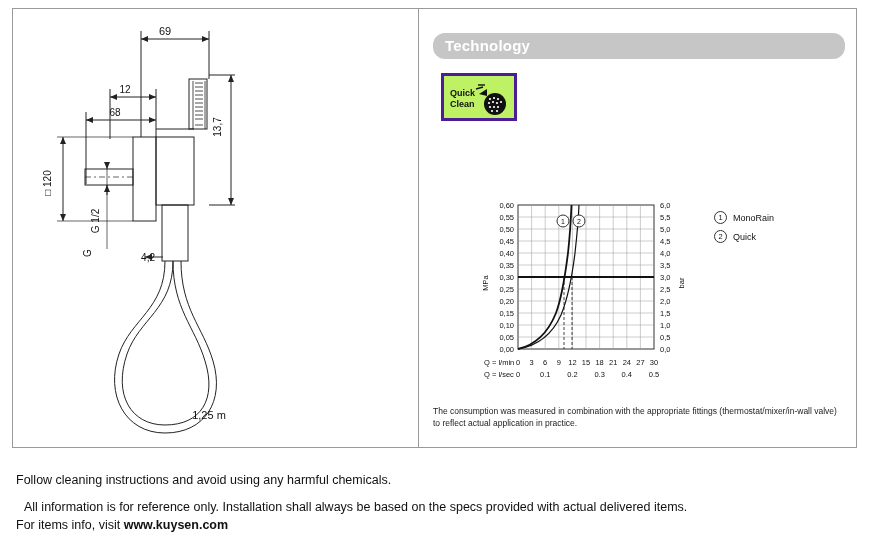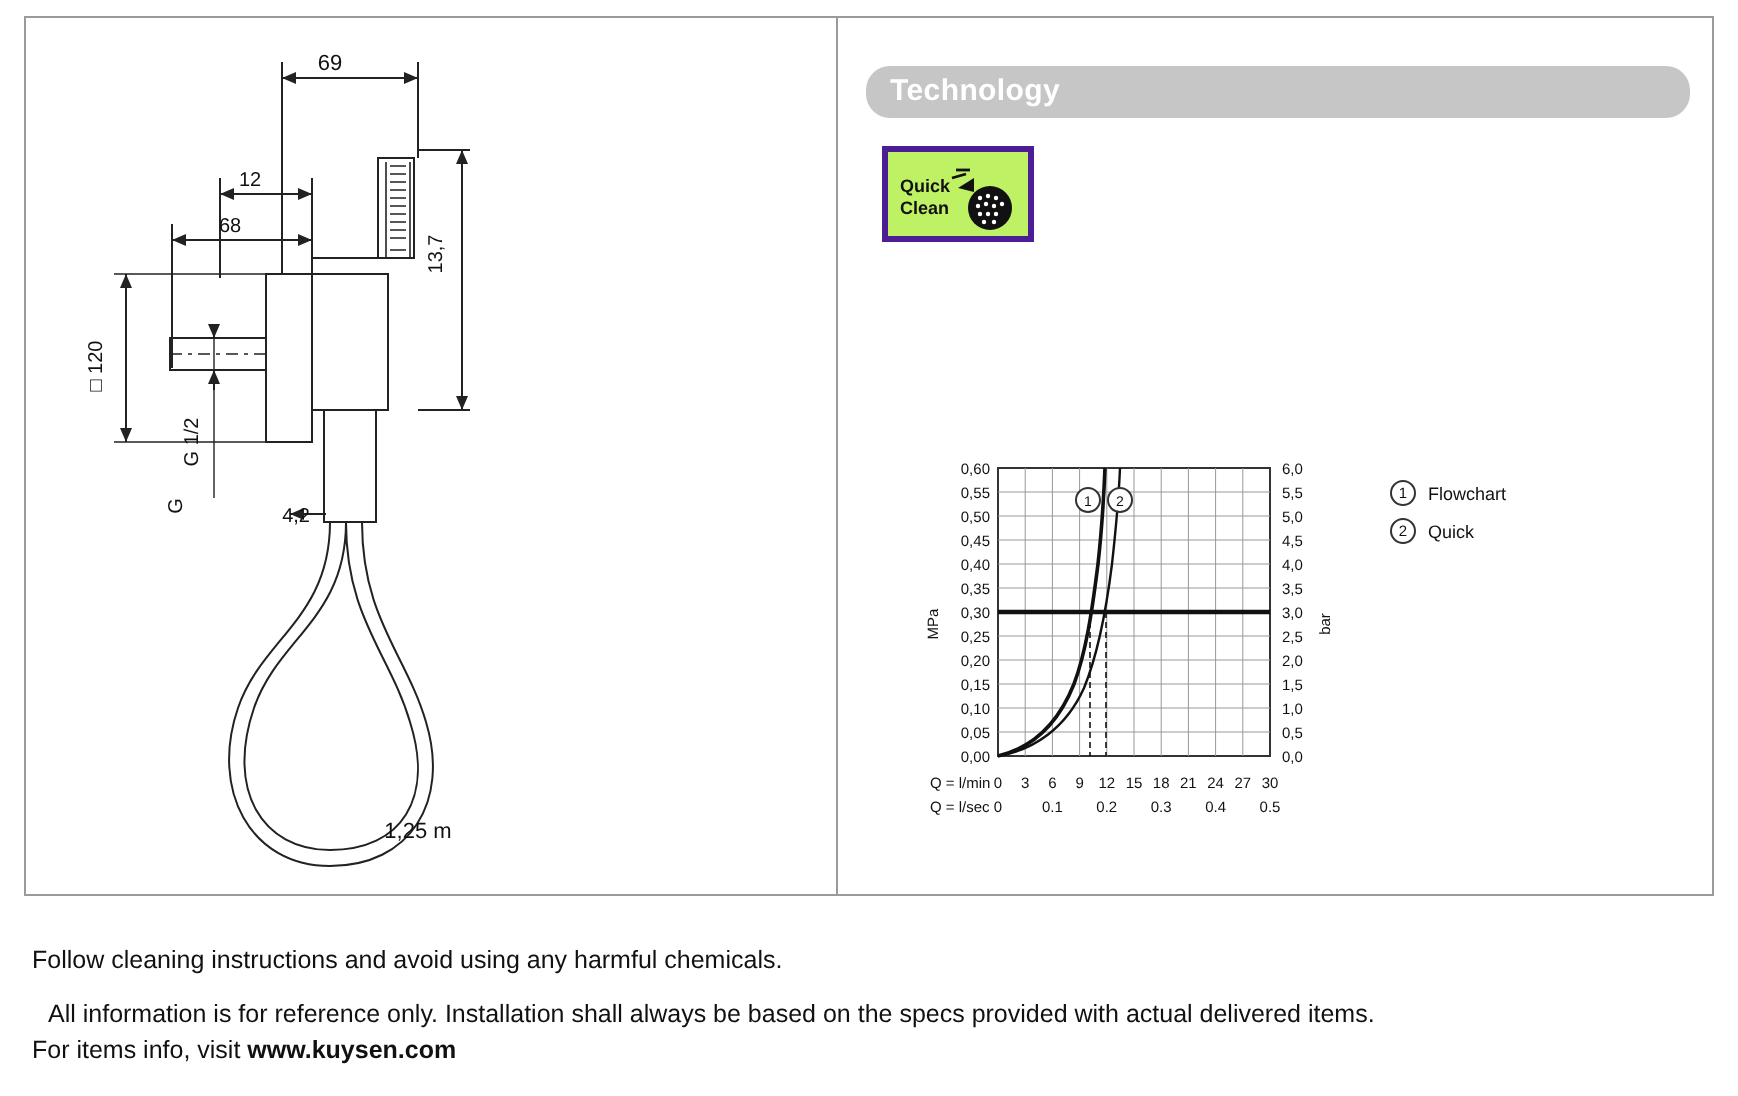--- a/index.html
+++ b/index.html
@@ -96,25 +96,24 @@
   }
   .badge-icon {
     position: absolute;
     right: 5px;
     top: 6px;
   }
 
   
   .flow-wrap {
     position: absolute;
-    left: 2px;
+    left: 21px;
     top: 186px;
     width: 420px;
     height: 215px;
-    margin-top: 29px;
   }
   .flow-wrap svg { display: block; }
   .legend {
     position: absolute;
     left: 274px;
     top: 16px;
     font-size: 9px;
     color: #111;
   }
   .legend-row {
@@ -378,29 +377,30 @@
             <text x="132.4" y="182">0.2</text>
             <text x="159.6" y="182">0.3</text>
             <text x="186.8" y="182">0.4</text>
             <text x="214" y="182">0.5</text>
           </g>
         </svg>
 
         <div class="legend">
           <div class="legend-row">
             <span class="legend-num">1</span>
-            <span>Flowchart</span>
+            <span>MonoRain</span>
           </div>
           <div class="legend-row">
             <span class="legend-num">2</span>
             <span>Quick</span>
           </div>
         </div>
       </div>
 
+      <div class="flow-note">The consumption was measured in combination with the appropriate fittings (thermostat/mixer/in-wall valve) to reflect actual application in practice.</div>
     </div>
   </div>
 
   <div class="note" id="note-1">Follow cleaning instructions and avoid using any harmful chemicals.</div>
   <div class="note" id="note-2">All information is for reference only. Installation shall always be based on the specs provided with actual delivered items.</div>
   <div class="note" id="note-3">
     <span>For items info, visit </span><span class="bold">www.kuysen.com</span>
   </div>
 
 </div>

